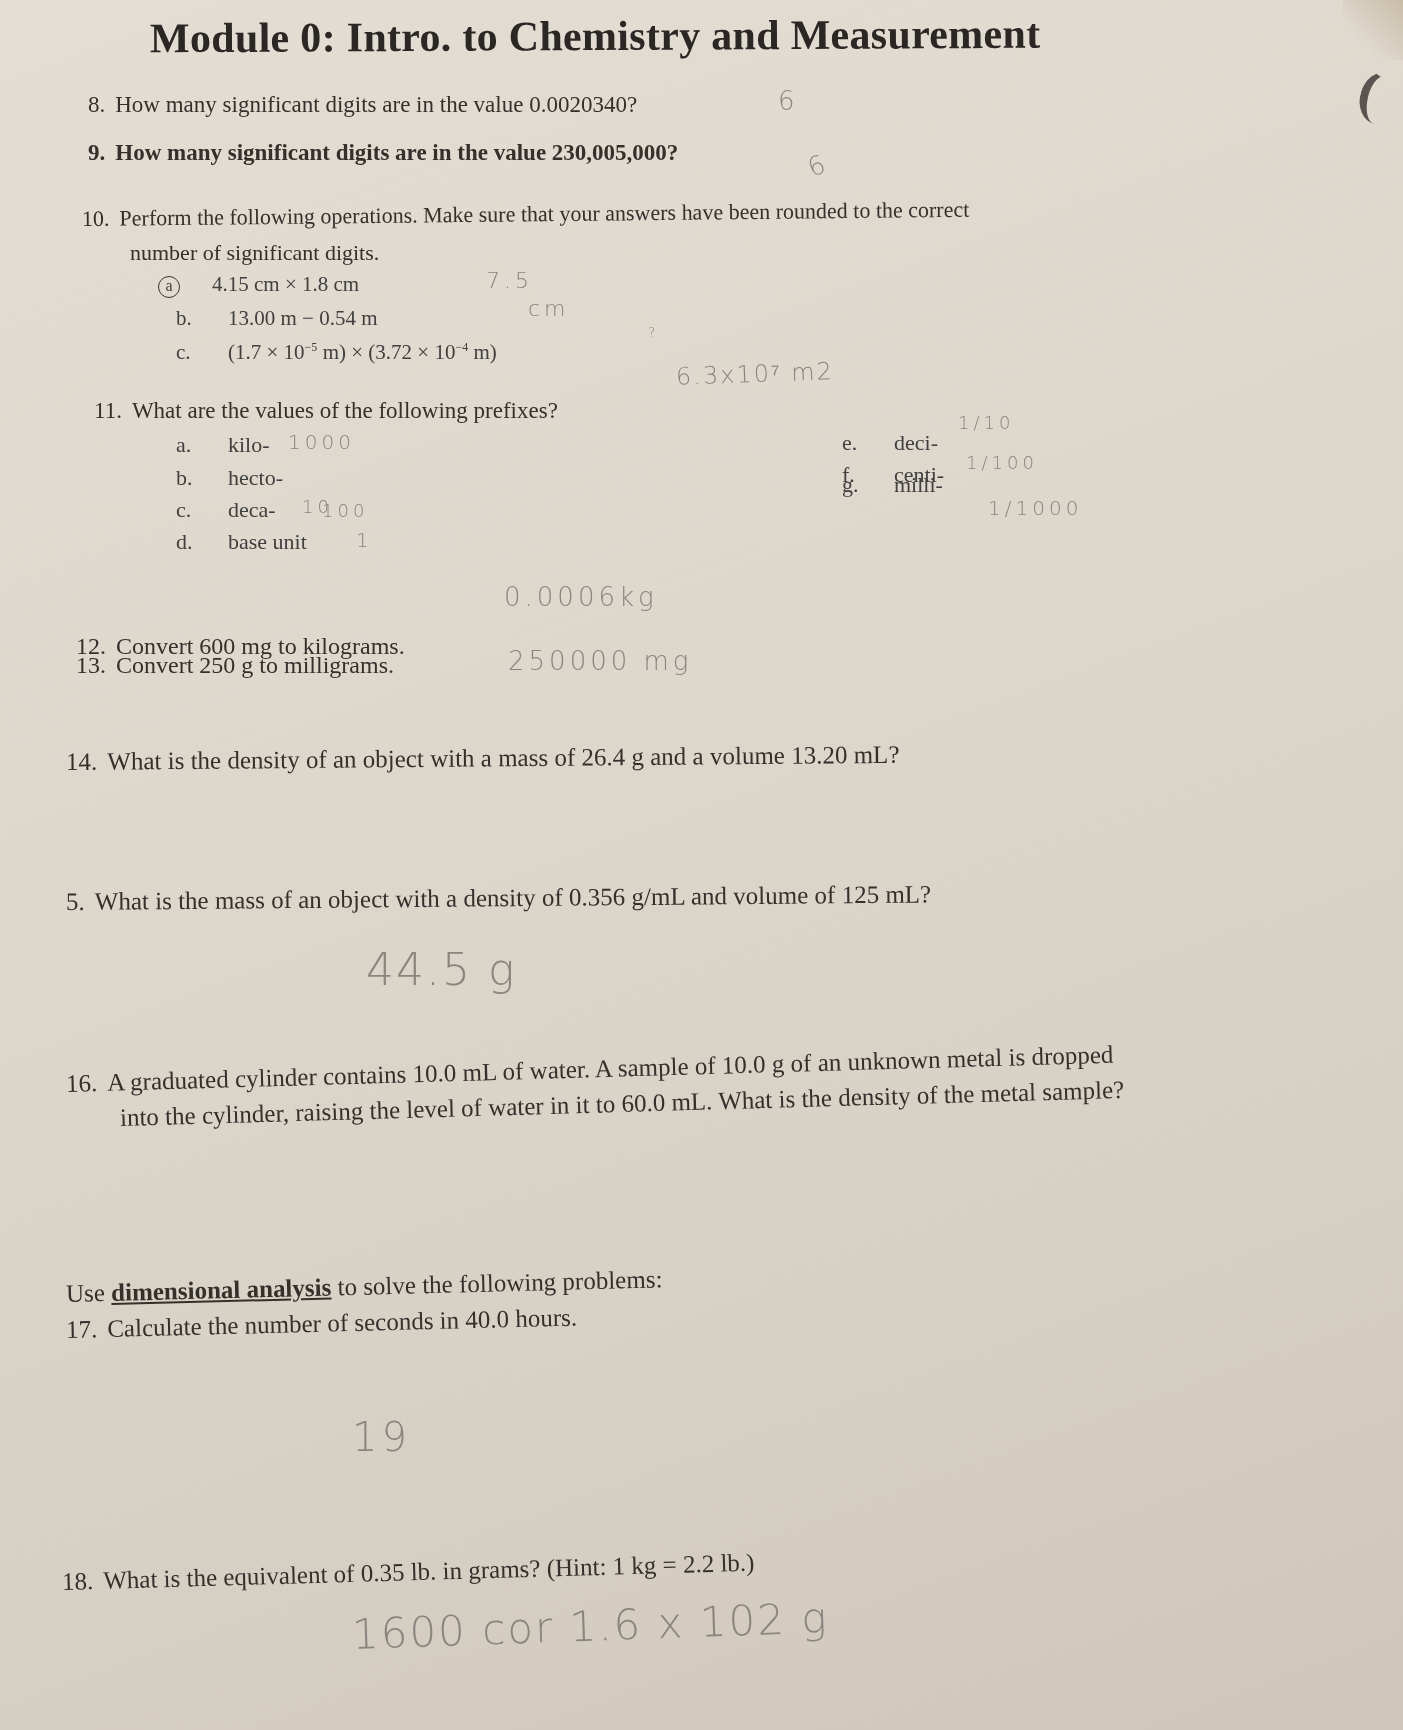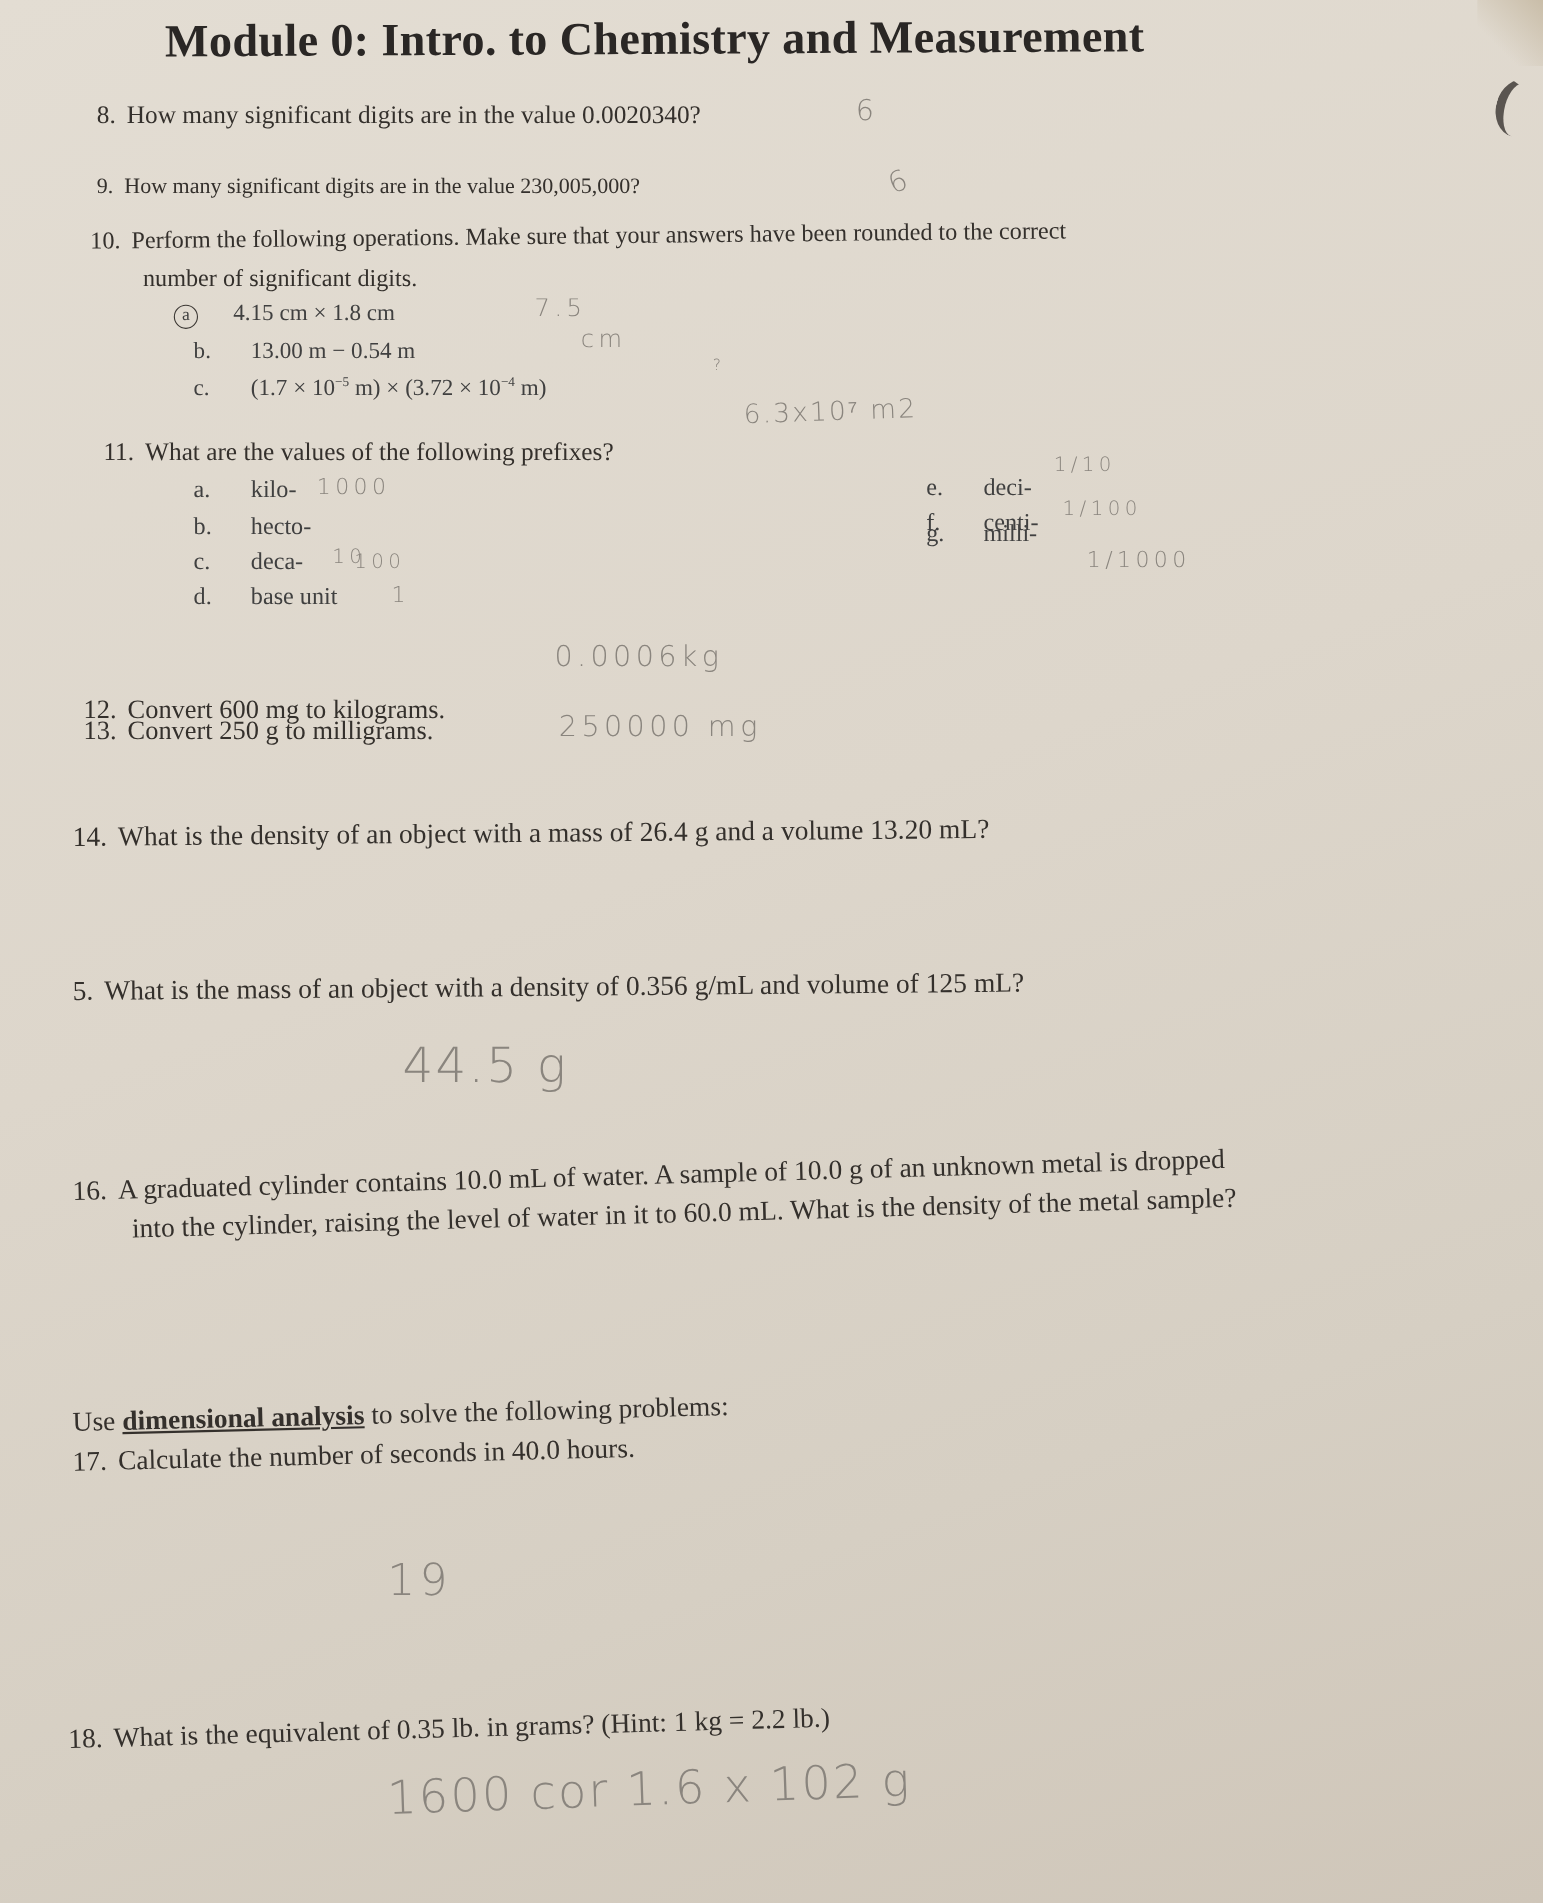--- a/index.html
+++ b/index.html
@@ -50,21 +50,21 @@
   <div class="corner-shadow"></div>
   <div class="binder-hole"></div>
 
   <div class="title">Module 0: Intro. to Chemistry and Measurement</div>
 
   <div class="q" style="left:88px; top:92px; font-size:23px;">
     <span class="num">8.</span><span>How many significant digits are in the value 0.0020340?</span>
   </div>
   <div class="hw" style="left:778px; top:86px; font-size:26px;">6</div>
 
-  <div class="q" style="left:88px; top:158px; font-size:20px;">
+  <div class="q" style="left:88px; top:140px; font-size:23px;font-weight:bold;">
     <span class="num">9.</span><span>How many significant digits are in the value 230,005,000?</span>
   </div>
   <div class="hw" style="left:808px; top:150px; font-size:26px; transform:rotate(-20deg);">6</div>
 
   <div class="q" style="left:82px; top:206px; font-size:22px; transform:rotate(-0.6deg); transform-origin:left;">
     <span class="num">10.</span><span>Perform the following operations. Make sure that your answers have been rounded to the correct</span>
   </div>
   <div class="q" style="left:130px; top:240px; font-size:22px;">number of significant digits.</div>
 
   <div class="sub" style="left:162px; top:272px; font-size:21px;">

